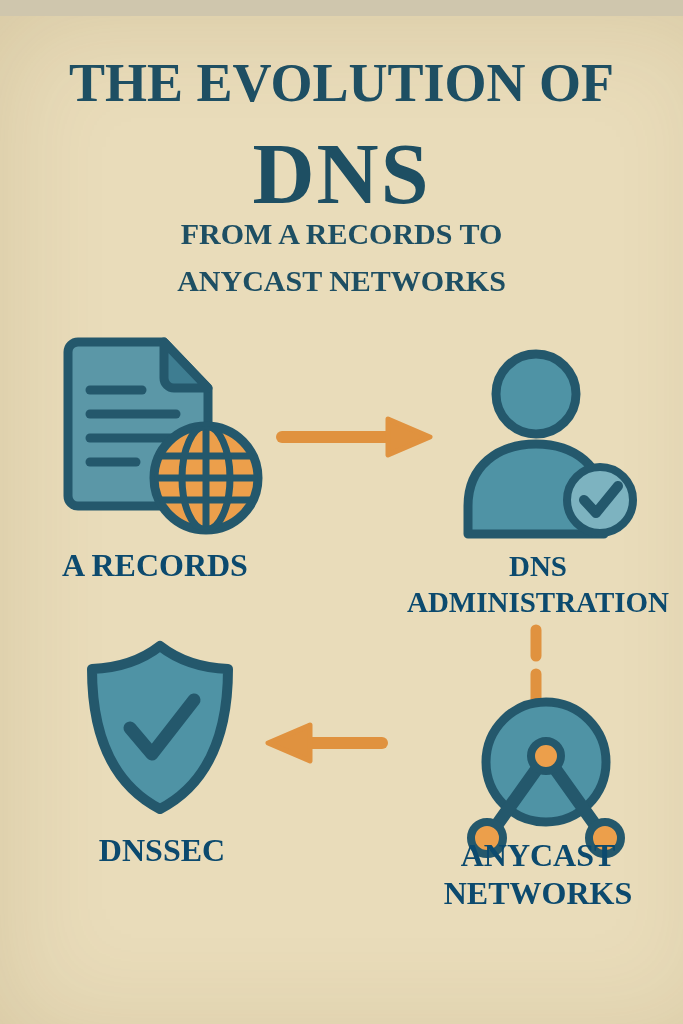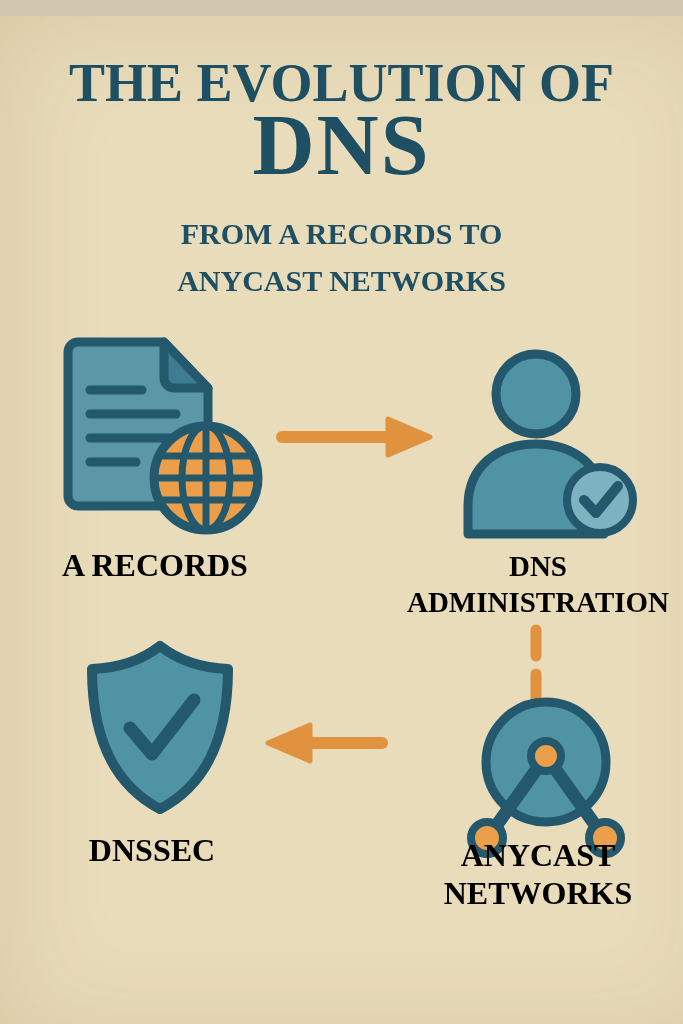--- a/index.html
+++ b/index.html
@@ -5,24 +5,24 @@
   html,body{margin:0;padding:0;background:#cfc6ad;}
   .poster{
     position:relative;width:683px;height:1024px;margin:16px auto;
     background:#e9dcba;overflow:hidden;
     font-family:Liberation Serif, serif;
     box-shadow:inset 0 0 110px rgba(120,95,40,.16);
     padding-left:43px;
   }
   .t{position:absolute;left:0;width:683px;text-align:center;color:#1e4f63;font-weight:bold;}
   .title1{top:36px;font-size:54px;letter-spacing:0;}
-  .title2{top:79px;font-size:86px;letter-spacing:2px;}
+  .title2{top:108px;font-size:86px;letter-spacing:2px;}
   .subtitle{top:194px;font-size:30px;line-height:47px;letter-spacing:0;}
   .label{
-    position:absolute;color:#000000;font-weight:bold;
+    position:absolute;color:#0c4a6e;font-weight:bold;
     font-size:32px;line-height:38px;text-align:center;
   }
   .label-sm{font-size:29px;line-height:36px;}
   .abs{position:absolute;}
   .bottom-bar{position:absolute;left:0;bottom:0;width:683px;height:13px;background:#45617c;}
 </style>
 </head>
 <body>
 
 <div class="poster">
@@ -83,17 +83,17 @@
 
   <svg class="abs" style="left:262px;top:704px" width="126" height="46" viewBox="0 0 126 46">
     <line x1="120" y1="23" x2="44" y2="23" stroke="#e0923f" stroke-width="12" stroke-linecap="round"></line>
     <path d="M48 5 L6 23 L48 41 Z" fill="#e0923f" stroke="#e0923f" stroke-width="5" stroke-linejoin="round"></path>
   </svg>
 
   <svg class="abs" style="left:82px;top:620px" width="156" height="182" viewBox="0 0 156 182">
     <path d="M78 10 C 96 24 120 32 146 33 C 146 98 126 148 78 173 C 30 148 10 98 10 33 C 36 32 60 24 78 10 Z" fill="#4f93a5" stroke="#24586c" stroke-width="10" stroke-linejoin="round"></path>
     <path d="M48 92 L70 118 L112 64" stroke="#24586c" stroke-width="13" fill="none" stroke-linecap="round" stroke-linejoin="round"></path>
   </svg>
-  <div class="label" style="left:42px;top:815px;width:220px">DNSSEC</div>
+  <div class="label" style="left:52px;top:815px;width:220px">DNSSEC</div>
 
   <div class="bottom-bar"></div>
 
 </div>
 
 </body></html>

